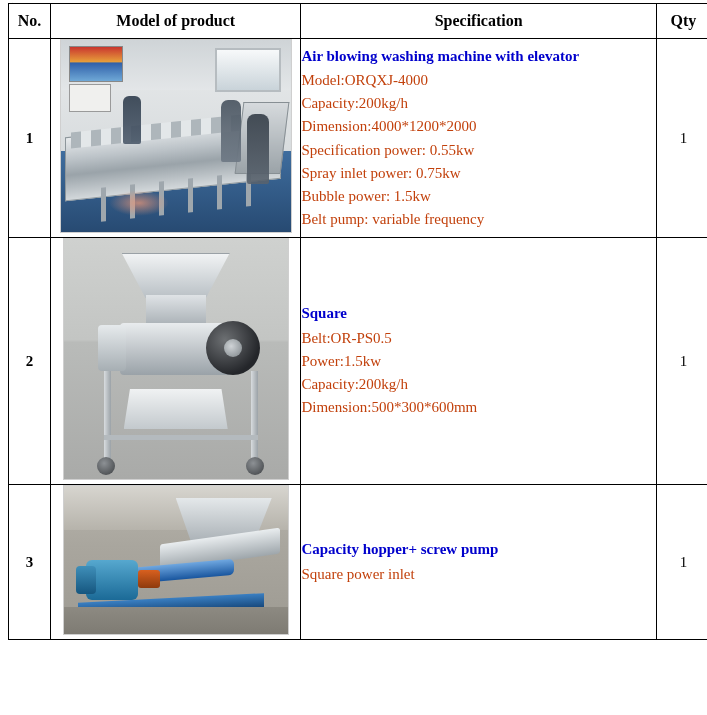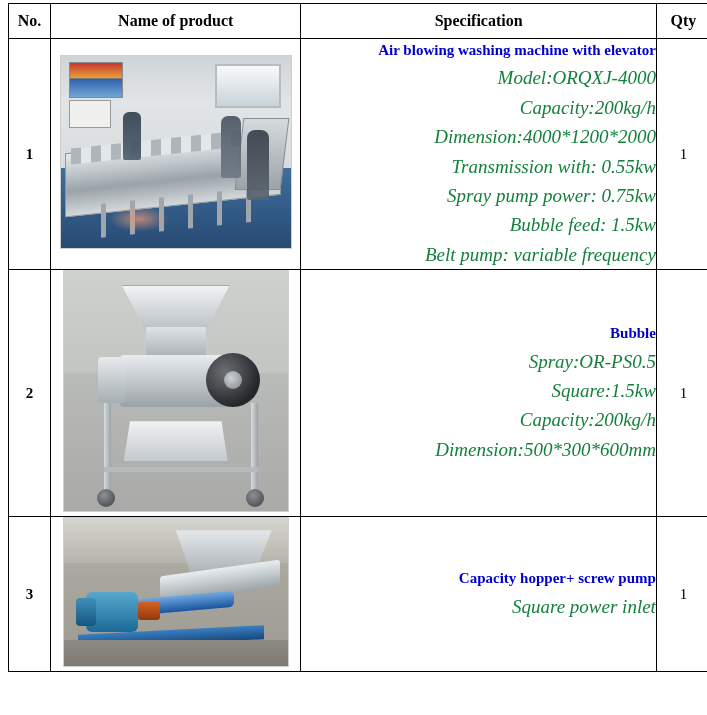--- a/index.html
+++ b/index.html
@@ -63,32 +63,30 @@
     font-size: 15px;
   }
   td.cell-name {
     text-align: center;
     padding: 8px 0;
   }
   td.cell-spec {
     padding: 6px 0 6px 10px;
     font-size: 14.5px;
     line-height: 1.55;
-    text-align: right;
   }
   .spec-title {
     color: #0000cc;
     font-weight: bold;
     font-size: 15px;
     margin-bottom: 1px;
   }
   .spec-line {
-    font-size: 19px;
-    color: #15803d;
-    font-style: italic;
+    font-size: 15px;
+    color: #c2410c;
   }
   .photo {
     position: relative;
     display: inline-block;
     border: 1px solid #cfcfcf;
     overflow: hidden;
     background: #dfe3e6;
   }
 
   
@@ -290,21 +288,21 @@
   <table class="spec-table">
     <colgroup>
       <col class="col-no">
       <col class="col-name">
       <col class="col-spec">
       <col class="col-qty">
     </colgroup>
     <thead>
       <tr>
         <th>No.</th>
-        <th>Name of product</th>
+        <th>Model of product</th>
         <th>Specification</th>
         <th>Qty</th>
       </tr>
     </thead>
     <tbody>
 
       <tr>
         <td class="cell-no">1</td>
         <td class="cell-name">
           <div class="photo photo1">
@@ -322,23 +320,23 @@
             <div class="p1-person2"></div>
             <div class="p1-person3"></div>
             <div class="p1-blur"></div>
           </div>
         </td>
         <td class="cell-spec">
           <div class="spec-title">Air blowing washing machine with elevator</div>
           <div class="spec-line">Model:ORQXJ-4000</div>
           <div class="spec-line">Capacity:200kg/h</div>
           <div class="spec-line">Dimension:4000*1200*2000</div>
-          <div class="spec-line">Transmission with: 0.55kw</div>
-          <div class="spec-line">Spray pump power: 0.75kw</div>
-          <div class="spec-line">Bubble feed: 1.5kw</div>
+          <div class="spec-line">Specification power: 0.55kw</div>
+          <div class="spec-line">Spray inlet power: 0.75kw</div>
+          <div class="spec-line">Bubble power: 1.5kw</div>
           <div class="spec-line">Belt pump: variable frequency</div>
         </td>
         <td class="cell-qty">1</td>
       </tr>
 
       <tr>
         <td class="cell-no">2</td>
         <td class="cell-name">
           <div class="photo photo2">
             <div class="p2-bg"></div>
@@ -350,23 +348,23 @@
             <div class="p2-flange"></div>
             <div class="p2-tray"></div>
             <div class="p2-frame-l"></div>
             <div class="p2-frame-r"></div>
             <div class="p2-frame-bar"></div>
             <div class="p2-caster-l"></div>
             <div class="p2-caster-r"></div>
           </div>
         </td>
         <td class="cell-spec">
-          <div class="spec-title">Bubble</div>
-          <div class="spec-line">Spray:OR-PS0.5</div>
-          <div class="spec-line">Square:1.5kw</div>
+          <div class="spec-title">Square</div>
+          <div class="spec-line">Belt:OR-PS0.5</div>
+          <div class="spec-line">Power:1.5kw</div>
           <div class="spec-line">Capacity:200kg/h</div>
           <div class="spec-line">Dimension:500*300*600mm</div>
         </td>
         <td class="cell-qty">1</td>
       </tr>
 
       <tr>
         <td class="cell-no">3</td>
         <td class="cell-name">
           <div class="photo photo3">

